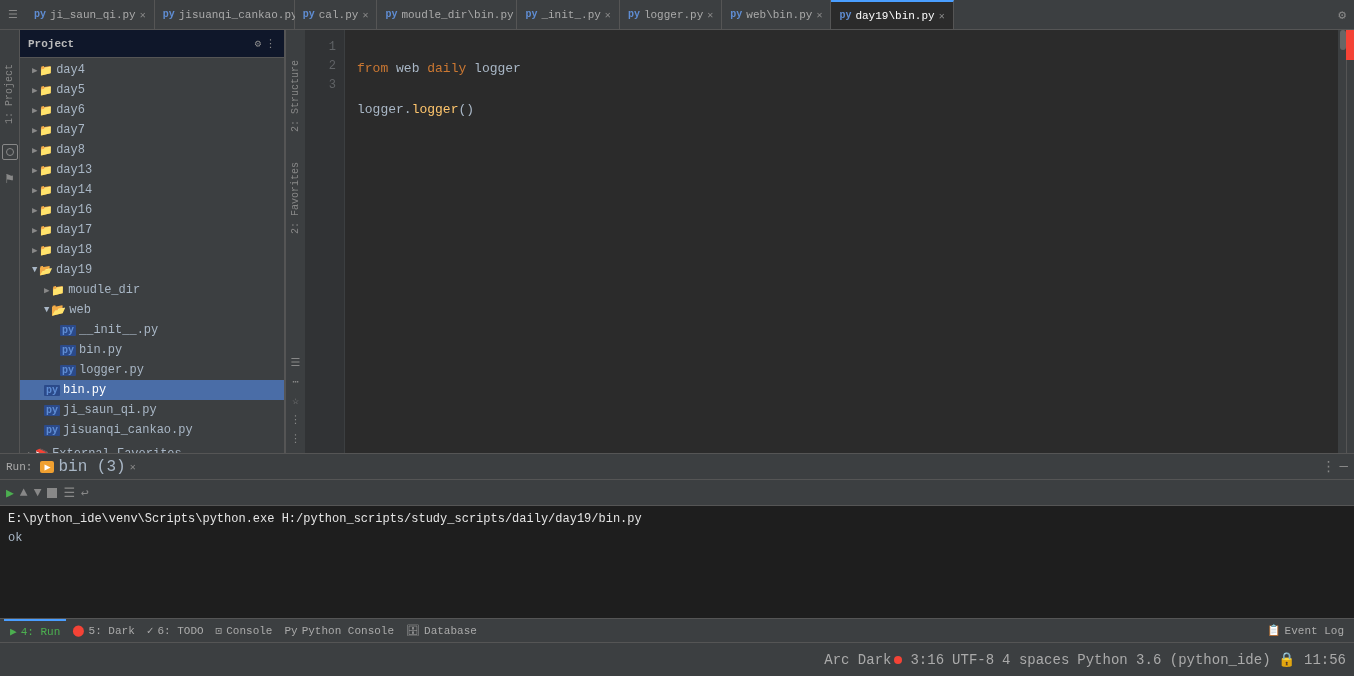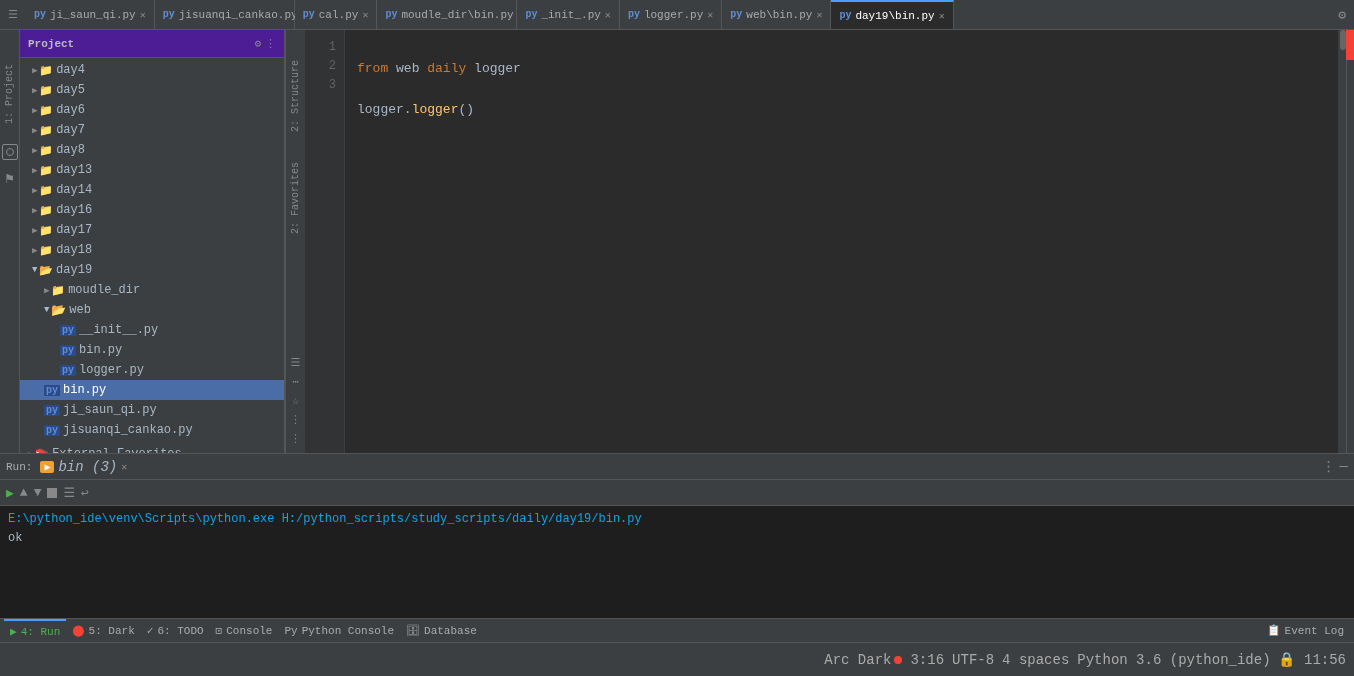--- a/index.html
+++ b/index.html
@@ -65,21 +65,21 @@
       display: flex;
       flex-direction: column;
       flex-shrink: 0;
       overflow: hidden;
     }
     .file-tree-header {
       display: flex;
       align-items: center;
       justify-content: space-between;
       padding: 4px 8px;
-      background: #4c1d95;
+      background: #0f172a;
       border-bottom: 1px solid #555;
       color: #bbb;
       font-size: 11px;
       height: 28px;
     }
     .file-tree-header .header-icons { display: flex; gap: 4px; color: #888; }
     .file-tree-content {
       flex: 1;
       overflow-y: auto;
       overflow-x: hidden;
@@ -155,21 +155,21 @@
 
     .run-output {
       flex: 1;
       padding: 4px 8px;
       font-size: 12px;
       line-height: 1.6;
       overflow-y: auto;
       color: #a9b7c6;
       background: #1e1e1e;
     }
-    .run-output .path-line { color: #0ea5e9; }
+    .run-output .path-line { color: #e5e5e5; }
     .run-output .ok-line { color: #a9b7c6; }
     .run-output .exit-line { color: #6a8759; }
 
     
     .run-toolbar {
       display: flex;
       align-items: center;
       padding: 2px 6px;
       gap: 4px;
       background: #3c3f41;
@@ -433,21 +433,21 @@
     <div style="width:8px; background:#3c3f41; border-left:1px solid #555; flex-shrink:0; position:relative;">
       <div style="position:absolute; top:0; right:0; width:8px; height:30px; background:#f44336; border-radius:0;"></div>
     </div>
   </div>
 
   <div class="bottom-panel">
 
     <div class="run-toolbar">
       <span class="run-label">Run:</span>
       <span style="background:#f0a030; color:#fff; padding:0 4px; border-radius:2px; font-size:10px;">▶</span>
-      <span style="color:#a9b7c6; font-size:14px;font-style:italic;">bin (3)</span>
+      <span style="color:#a9b7c6; font-size:16px;">bin (3)</span>
       <span style="color:#888; font-size:10px; cursor:pointer;">✕</span>
       <div style="margin-left:auto; display:flex; gap:4px;">
         <span style="color:#888; font-size:14px; cursor:pointer;">⋮</span>
         <span style="color:#888; font-size:14px; cursor:pointer;">—</span>
       </div>
     </div>
 
     <div style="display:flex; align-items:center; padding:2px 6px; gap:6px; background:#3c3f41; border-bottom:1px solid #555; height:26px;">
       <span style="color:#4caf50; font-size:13px; cursor:pointer;">▶</span>
       <span style="color:#888; font-size:13px; cursor:pointer;">▲</span>

